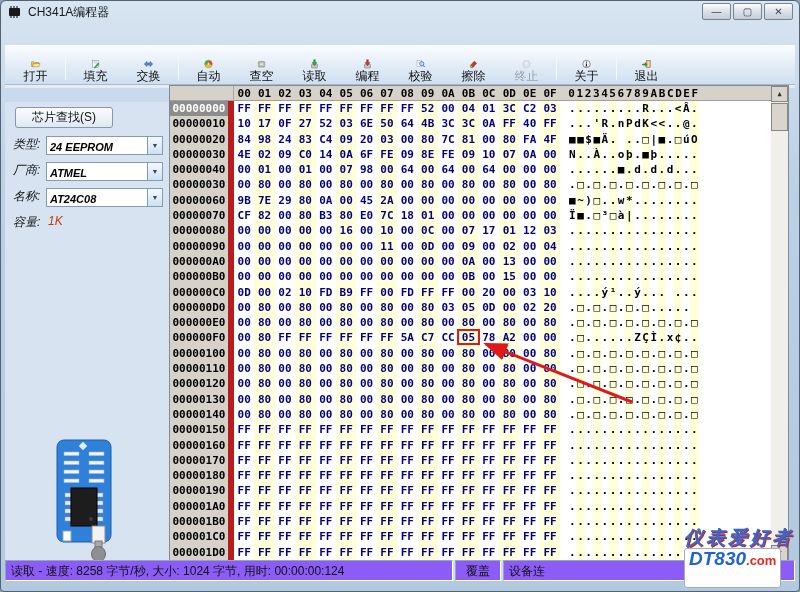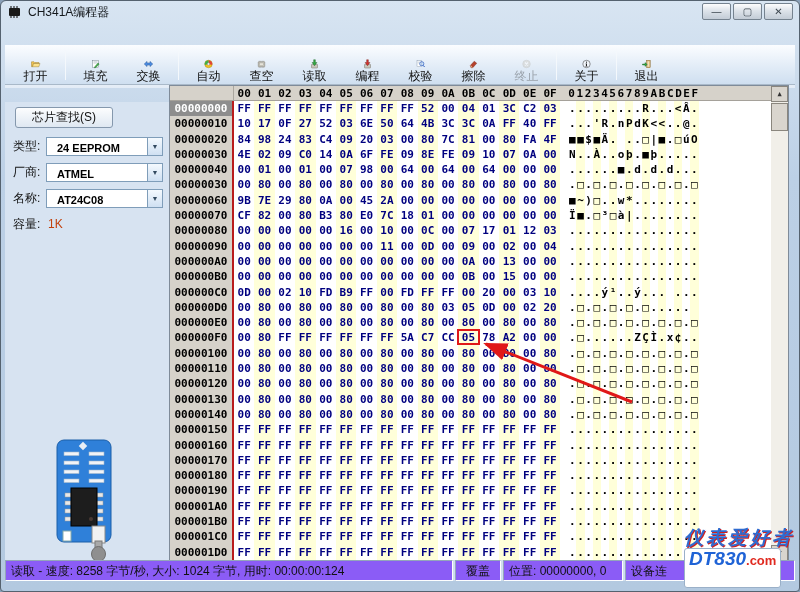--- a/index.html
+++ b/index.html
@@ -39,44 +39,44 @@
 
   
   .main { position:absolute; left:4px; top:84px; right:4px; height:477px; }
 
   
   .sidebar { position:absolute; left:0; top:17px; width:164px; height:100%; background:#d7e3f1; }
   .chipfind { display:block; margin:5px 0 0 10px; width:98px; height:21px; font-size:12px;
               color:#111; background:linear-gradient(#fcfdfe,#dfe8f2); border:1px solid #8598ad;
               border-radius:3px; font-family:"Liberation Sans", sans-serif; }
   .sfields { position:absolute; left:0; top:28px; right:0; }
-  .srow { display:flex; align-items:center; margin:6px 0 0 8px; height:20px; }
+  .srow { display:flex; align-items:flex-start; margin:6px 0 0 8px; height:20px;font-style:italic; }
   .slabel { width:33px; font-size:12px; color:#111; }
   .combo { width:117px; height:19px; background:#fff; border:1px solid #7f9db9; display:flex; }
   .cval { flex:1; font-size:11px; font-weight:bold; color:#000; padding:4px 0 0 3px;
-          white-space:nowrap; overflow:hidden;margin-left:7px; }
+          white-space:nowrap; overflow:hidden; }
   .cbtn { width:15px; background:linear-gradient(#f4f9fe,#cfe0f2); border-left:1px solid #7f9db9;
           font-size:7px; color:#334a60; text-align:center; line-height:17px; }
   .sval { font-size:12px; color:#c2410c; margin-left:2px; }
   .socket-art { position:absolute; left:44px; top:336px; }
   .progress { position:absolute; left:18px; right:6px; bottom:0; height:14px;
               border:1px solid #3c6ea5; background:linear-gradient(#2a2a38,#000 55%,#05050c);
               color:#fff; font-size:11px; font-weight:bold; text-align:center; line-height:12px; }
 
   
   .hexview { position:absolute; left:164px; right:6px; top:0; height:100%;
              background:#fff; border:1px solid #7f8b99; overflow:hidden;
              font-family:"DejaVu Sans Mono", monospace; }
   .hexheader { position:absolute; left:0; right:17px; top:0; height:15px; display:flex;
                background:#d6d2ca; border-bottom:1px solid #a5a19a;
                font-size:11px; font-weight:bold; line-height:15px; color:#000; }
   .hexrows { position:absolute; left:0; right:17px; top:15px; bottom:0; overflow:hidden; }
   .hrow { display:flex; height:15.3px; line-height:15.3px; font-size:11px; }
   .haddr { flex:0 0 64px; background:#d6d2ca; color:#000; font-weight:bold; text-align:center;
-           border-right:2px solid #b91c1c; }
+           border-right:6px solid #b91c1c; }
   .haddr.sel { background:#8d8d8d; color:#fff; }
   .hexheader .haddr { background:transparent; border-right:1px solid #aaa69e; }
   .hcell { flex:0 0 20.4px; text-align:center; color:#000080; font-weight:bold; }
   .hexheader .hcell { color:#000; }
   .hcell.alt { background:#ffffd9; }
   .hexheader .hcell.alt { background:transparent; }
   .hascii { margin-left:8px; display:flex; }
   .acell { flex:0 0 8.15px; width:8.15px; text-align:center; color:#000; font-weight:bold; overflow:hidden; }
   .acell.alt { background:#ffffd9; }
   .hascii-hdr { margin-left:8px; width:131px; letter-spacing:1.6px; overflow:hidden; }
@@ -1470,21 +1470,20 @@
         <div class="sbtn up">▲</div>
         <div class="sthumb"></div>
         <div class="sbtn down">▼</div>
       </div>
     </div>
   </div>
 
   <div class="statusbar">
     <div class="scell left">读取 - 速度: 8258 字节/秒, 大小: 1024 字节, 用时: 00:00:00:124</div>
     <div class="scell ow">覆盖</div>
-    <div class="scell pos">位置: 00000000, 0</div>
     <div class="scell dev">设备连</div>
   </div>
 
   <div class="watermark">
     <div class="wm1">仪表爱好者</div>
     <div class="wm2">
       <span class="wmbrand">DT830</span><span class="wmsuffix">.com</span>
     </div>
   </div>
 

